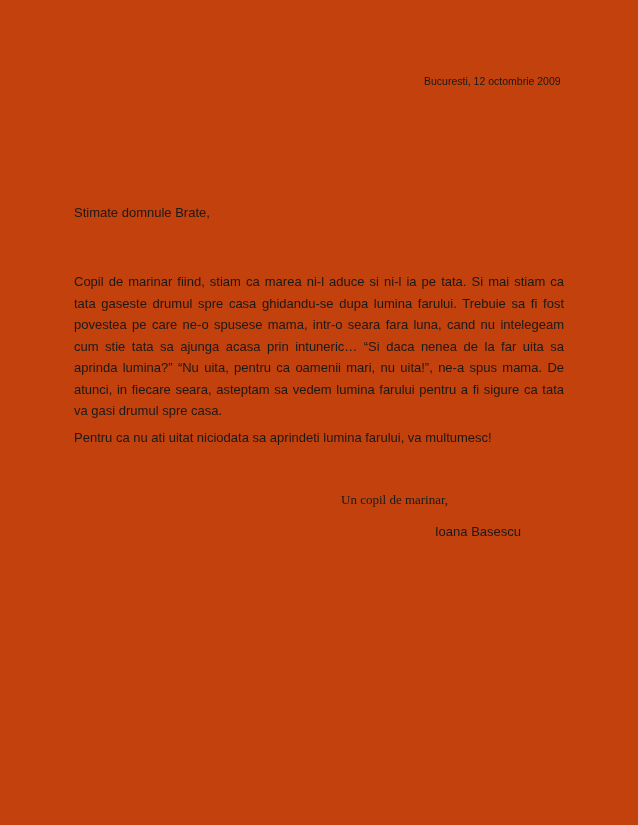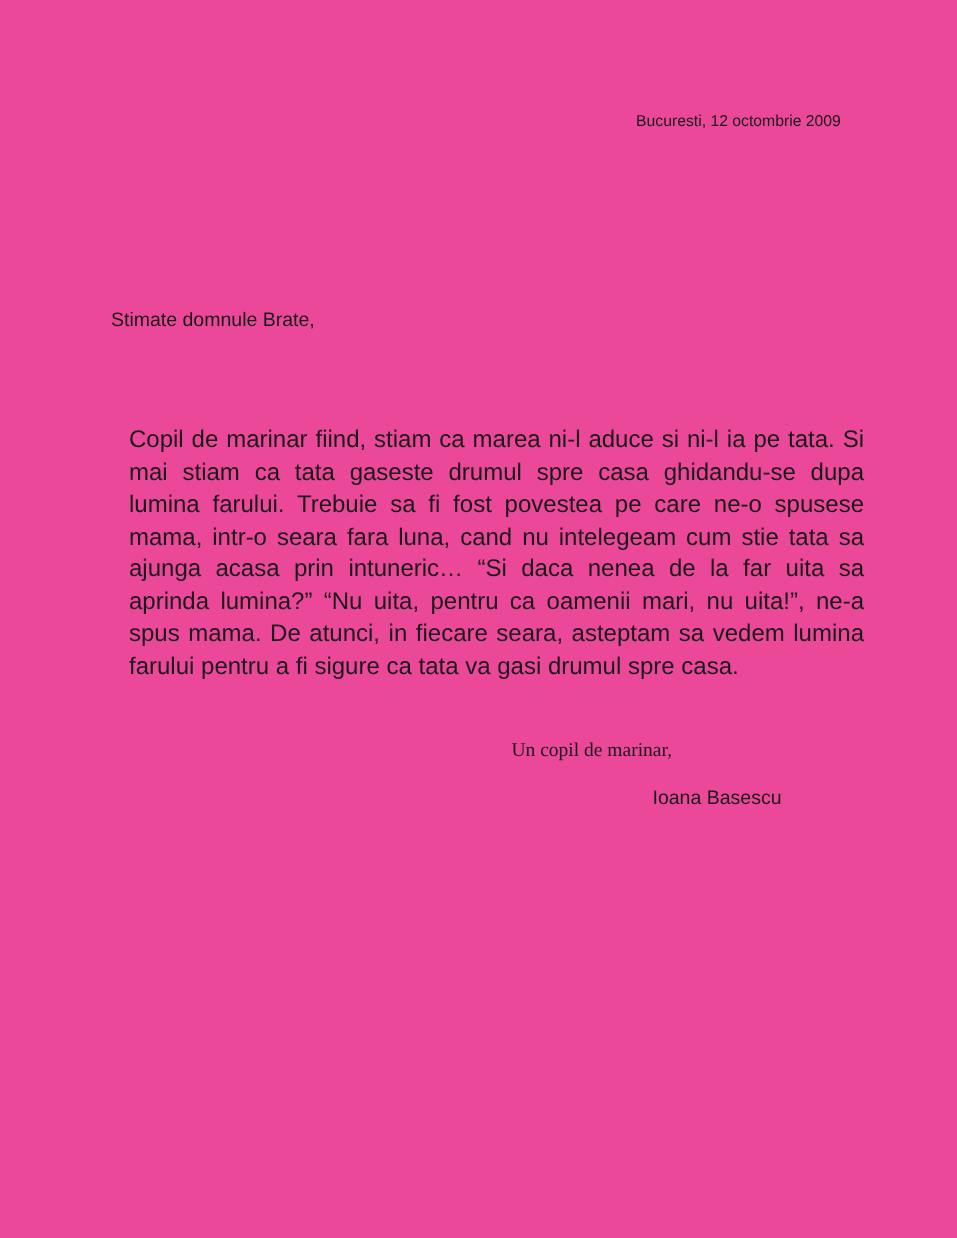--- a/index.html
+++ b/index.html
@@ -12,21 +12,21 @@
       height: 825px;
       position: relative;
       overflow: hidden;
       font-family: "Liberation Sans", "DejaVu Sans", sans-serif;
       color: #1a1a1a;
     }
     .page {
       position: absolute;
       left: 0; top: 0;
       width: 638px; height: 825px;
-      background: #ec4899;
+      background: #c2410c;
     }
     .date {
       position: absolute;
       left: 424px;
       top: 75px;
       font-size: 10.5px;
       white-space: nowrap;
       letter-spacing: 0px;
     }
     .salutation {
@@ -35,25 +35,25 @@
       top: 181px;
       font-size: 13px;
       white-space: nowrap;
       margin-top: 24px;
     }
     .body-text {
       position: absolute;
       left: 74px;
       top: 271px;
       width: 490px;
-      font-size: 16px;
+      font-size: 13px;
       line-height: 21.5px;
       text-align: justify;
       text-align-last: left;
-      margin: 12px;
+      margin: 0;
     }
     .body-text2 {
       position: absolute;
       left: 74px;
       top: 427px;
       width: 500px;
       font-size: 13px;
       line-height: 21.5px;
       white-space: nowrap;
       margin: 0;
@@ -75,15 +75,16 @@
       margin-left: 20px;
     }
   </style>
 </head>
 <body>
 
 <div class="page">
   <div class="date">Bucuresti, 12 octombrie 2009</div>
   <div class="salutation">Stimate domnule Brate,</div>
   <p class="body-text">Copil de marinar fiind, stiam ca marea ni-l aduce si ni-l ia pe tata. Si mai stiam ca tata gaseste drumul spre casa ghidandu-se dupa lumina farului. Trebuie sa fi fost povestea pe care ne-o spusese mama, intr-o seara fara luna, cand nu intelegeam cum stie tata sa ajunga acasa prin intuneric… “Si daca nenea de la far uita sa aprinda lumina?” “Nu uita, pentru ca oamenii mari, nu uita!”, ne-a spus mama. De atunci, in fiecare seara, asteptam sa vedem lumina farului pentru a fi sigure ca tata va gasi drumul spre casa.</p>
+  <p class="body-text2">Pentru ca nu ati uitat niciodata sa aprindeti lumina farului, va multumesc!</p>
   <div class="closing">Un copil de marinar,</div>
   <div class="signature">Ioana Basescu</div>
 </div>
 
 </body></html>

